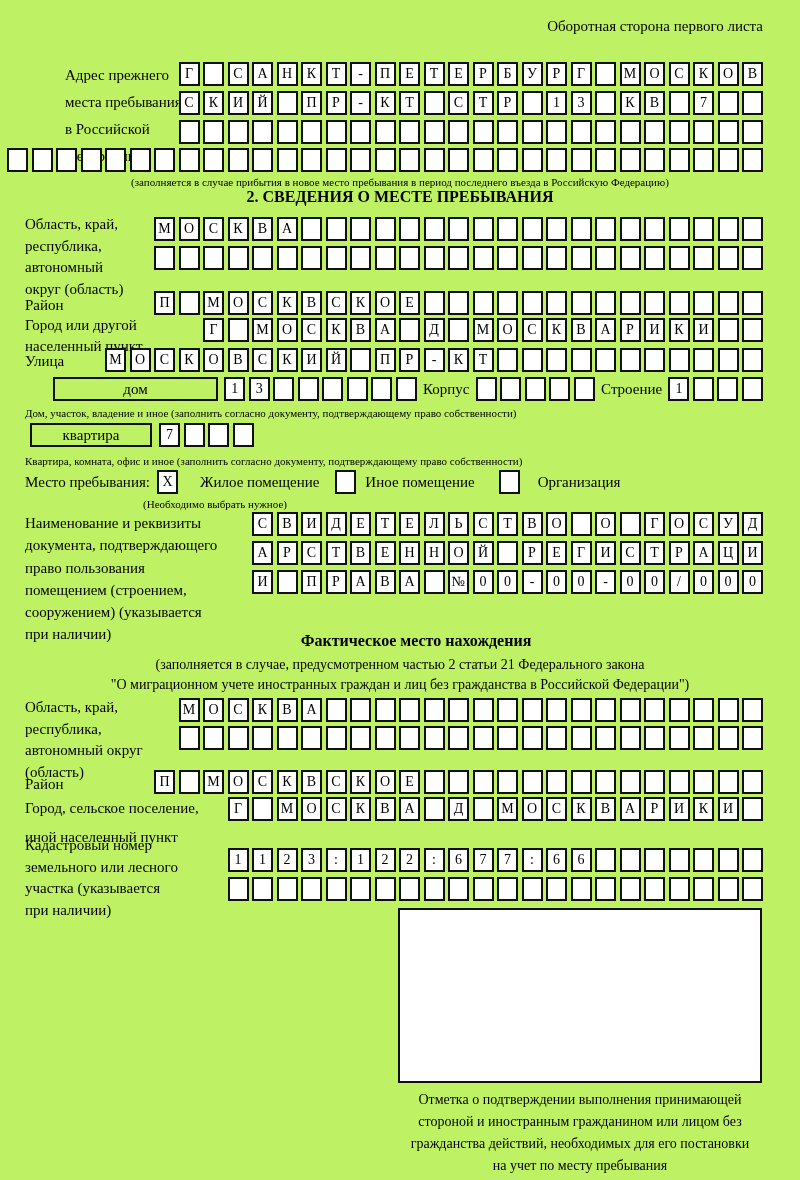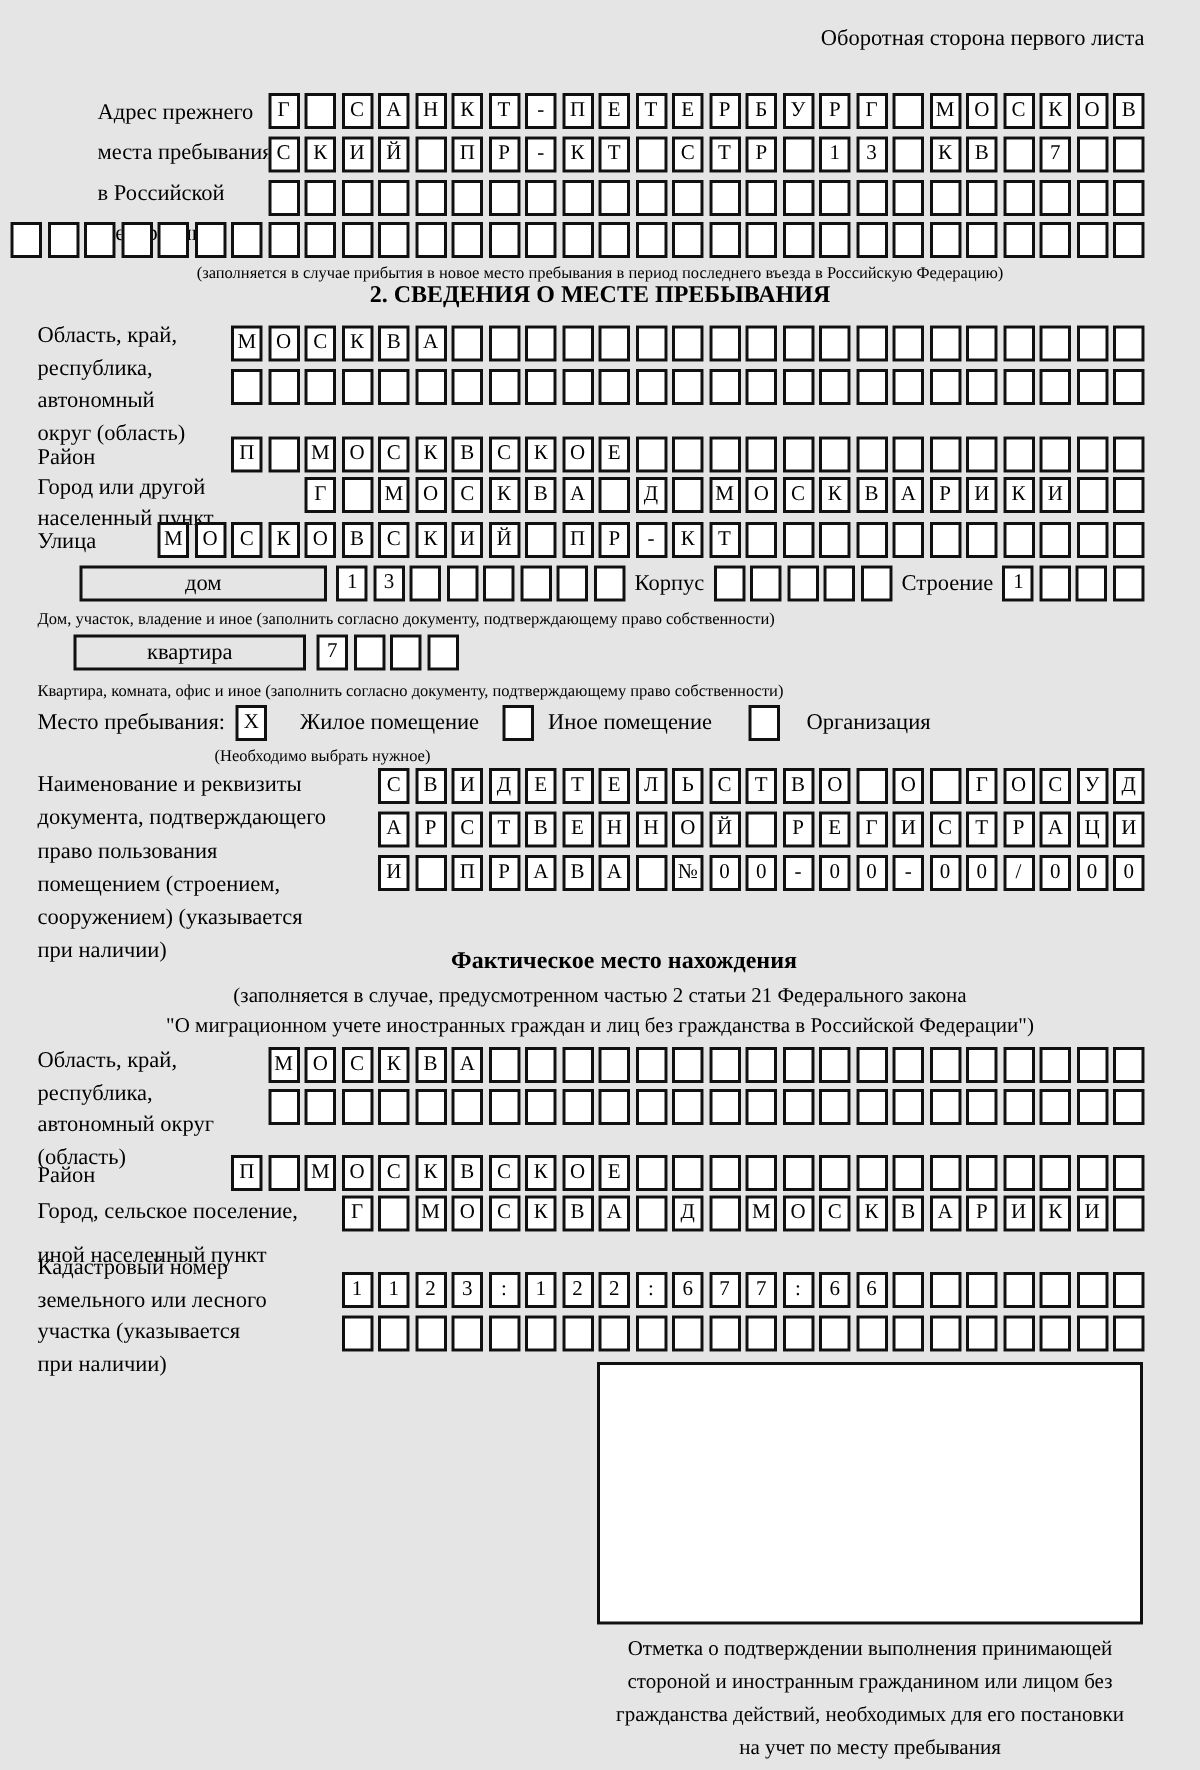--- a/index.html
+++ b/index.html
@@ -1,16 +1,16 @@
 <!DOCTYPE html>
 <html><head>
 <meta charset="utf-8">
 <style>
   html,body{margin:0;padding:0;background:#fff;}
-  .page{position:relative;width:800px;height:1180px;background:#e5e5e5;color:#000;
+  .page{position:relative;width:800px;height:1180px;background:#bef264;color:#000;
         font-family:"Liberation Serif","DejaVu Serif",serif;overflow:hidden;}
   .abs{position:absolute;}
   .lbl{font-size:15px;line-height:21.5px;white-space:pre-line;}
   .cap{font-size:11px;line-height:17px;}
   .ttl{font-weight:bold;font-size:16px;text-align:center;left:0;width:800px;}
   .center{text-align:center;left:0;width:800px;}
   .boxrow{position:absolute;display:flex;gap:3.5px;align-items:center;}
   .cbox{box-sizing:border-box;flex:none;width:21px;height:24px;border:2px solid #101010;
         display:inline-flex;align-items:center;justify-content:center;
         font-size:14px;background:#fff;}
@@ -318,21 +318,21 @@
     <div class="inl">
         <span class="cbox">1</span>
         <span class="cbox"></span>
         <span class="cbox"></span>
         <span class="cbox"></span>
       </div>
   </div>
   <div class="abs cap" style="top:405px;left:25px;">Дом, участок, владение и иное (заполнить согласно документу, подтверждающему право собственности)</div>
 
   <div class="boxrow" style="top:423px;left:30px;gap:7px;">
-    <div class="rect" style="width:155px;margin-left:19px;">квартира</div>
+    <div class="rect" style="width:122px;">квартира</div>
     <div class="inl">
         <span class="cbox">7</span>
         <span class="cbox"></span>
         <span class="cbox"></span>
         <span class="cbox"></span>
       </div>
   </div>
   <div class="abs cap" style="top:453px;left:25px;">Квартира, комната, офис и иное (заполнить согласно документу, подтверждающему право собственности)</div>
 
   <div class="boxrow" style="top:470px;left:25px;gap:0;">

